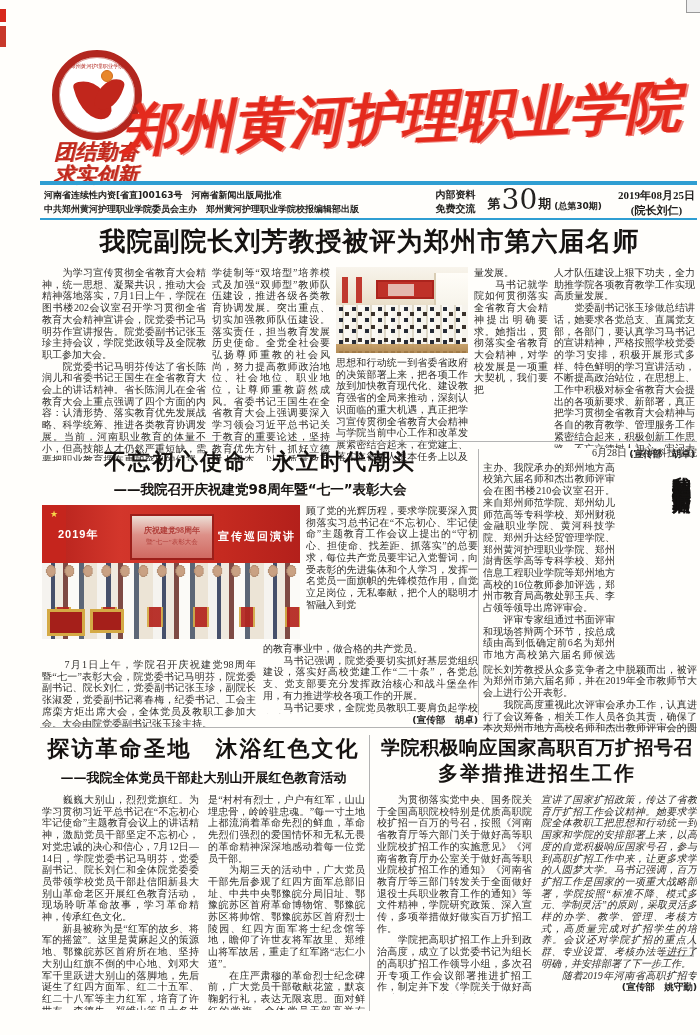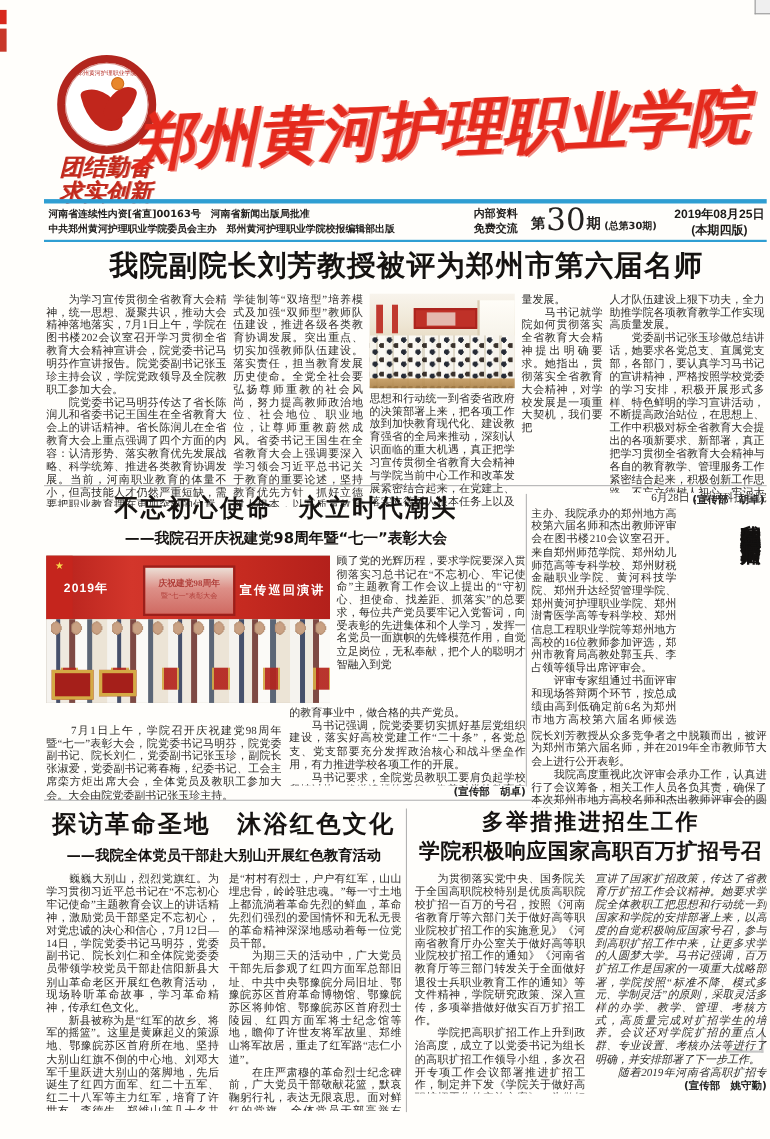--- a/index.html
+++ b/index.html
@@ -49,21 +49,21 @@
         display:flex;align-items:flex-start;padding:3px 2px 0 4px;
         font-family:"DejaVu Sans","Liberation Sans",sans-serif;}
   .reg{width:356px;font-size:9px;line-height:14px;font-weight:700;color:#242220;}
   .note{margin-left:auto;font-size:10px;font-weight:700;line-height:14px;color:#242220;}
   .issue{margin-left:12px;display:flex;align-items:flex-end;padding-bottom:3px;color:#242220;}
   .issue .pre,.issue .suf{font-size:13px;font-weight:700;line-height:16px;}
   .issue .num{font-size:28px;line-height:24px;font-weight:400;margin:0 1px;
         font-family:"DejaVu Serif","Liberation Serif",serif;}
   .issue .tot{font-size:9px;font-weight:700;margin-left:3px;line-height:12px;}
   .date{margin-left:16px;text-align:center;font-size:11px;font-weight:700;line-height:15px;
-        font-family:Liberation Sans, sans-serif;color:#1c1a18;}
+        font-family:Liberation Serif, serif;color:#1c1a18;}
 
   
   .article1{left:42px;top:224px;width:655px;}
   .a1-headline{font-size:26px;letter-spacing:1px;margin-bottom:8px;}
   .a1-cols{display:flex;gap:6px;height:194px;}
   .a1-c1{width:164px;} .a1-c2{width:118px;} .a1-mid{width:132px;}
   .a1-c4{width:74px;}  .a1-c5{width:141px;display:flex;flex-direction:column;}
   .a1-c5 .col{flex:1;}
   .photo1{position:relative;width:132px;height:86px;overflow:hidden;margin-bottom:4px;
         background:linear-gradient(180deg,#f8f4ec 0,#efe7d6 30%,#e3d5bb 60%,#d6c5a5 100%);}
@@ -183,21 +183,21 @@
       <div>免费交流</div>
     </div>
     <div class="issue">
       <span class="pre">第</span>
       <span class="num">30</span>
       <span class="suf">期</span>
       <span class="tot">(总第30期)</span>
     </div>
     <div class="date">
       <div>2019年08月25日</div>
-      <div>(本期四版)</div>
+      <div>(院长刘仁)</div>
     </div>
   </div>
 
   <div class="abs article1">
     <h1 class="hl a1-headline">我院副院长刘芳教授被评为郑州市第六届名师</h1>
     <div class="a1-cols">
       <div class="col a1-c1">　　为学习宣传贯彻全省教育大会精神，统一思想、凝聚共识，推动大会精神落地落实，7月1日上午，学院在图书楼202会议室召开学习贯彻全省教育大会精神宣讲会，院党委书记马明芬作宣讲报告。院党委副书记张玉珍主持会议，学院党政领导及全院教职工参加大会。
 　　院党委书记马明芬传达了省长陈润儿和省委书记王国生在全省教育大会上的讲话精神。省长陈润儿在全省教育大会上重点强调了四个方面的内容：认清形势、落实教育优先发展战略、科学统筹、推进各类教育协调发展。当前，河南职业教育的体量不小，但高技能人才仍然严重短缺，需要把职业教育摆在更加突出的位置，要大力开展“订单式”、</div>
       <div class="col a1-c2">学徒制等“双培型”培养模式及加强“双师型”教师队伍建设，推进各级各类教育协调发展。突出重点、切实加强教师队伍建设。落实责任，担当教育发展历史使命。全党全社会要弘扬尊师重教的社会风尚，努力提高教师政治地位、社会地位、职业地位，让尊师重教蔚然成风。省委书记王国生在全省教育大会上强调要深入学习领会习近平总书记关于教育的重要论述，坚持教育优先方针，抓好立德树人根本，以高质量教育支撑高质</div>
       <div class="a1-mid">
@@ -278,22 +278,22 @@
       <div class="col">　　巍巍大别山，烈烈党旗红。为学习贯彻习近平总书记在“不忘初心　牢记使命”主题教育会议上的讲话精神，激励党员干部坚定不忘初心，对党忠诚的决心和信心，7月12日—14日，学院党委书记马明芬，党委副书记、院长刘仁和全体院党委委员带领学校党员干部赴信阳新县大别山革命老区开展红色教育活动，现场聆听革命故事，学习革命精神，传承红色文化。
 　　新县被称为是“红军的故乡、将军的摇篮”。这里是黄麻起义的策源地、鄂豫皖苏区首府所在地、坚持大别山红旗不倒的中心地、刘邓大军千里跃进大别山的落脚地，先后诞生了红四方面军、红二十五军、红二十八军等主力红军，培育了许世友、李德生、郑维山等几十名共和国将军，为革命事业牺牲了数万名优秀儿女。当年新县总人口只有10万人，参加红军牺牲的烈士就有5.5万人，</div>
       <div class="col"><span>是“村村有烈士，户户有红军，山山埋忠骨，岭岭驻忠魂。”每一寸土地上都流淌着革命先烈的鲜血，革命先烈们强烈的爱国情怀和无私无畏的革命精神深深地感动着每一位党员干部。
 　　为期三天的活动中，广大党员干部先后参观了红四方面军总部旧址、中共中央鄂豫皖分局旧址、鄂豫皖苏区首府革命博物馆、鄂豫皖苏区将帅馆、鄂豫皖苏区首府烈士陵园、红四方面军将士纪念馆等地，瞻仰了许世友将军故里、郑维山将军故居，重走了红军路“志仁小道”。
 　　在庄严肃穆的革命烈士纪念碑前，广大党员干部敬献花篮，默哀鞠躬行礼，表达无限哀思。面对鲜红的党旗，全体党员干部高举右拳，重温入党誓词，向党作出庄严的承诺，表达了为党的事业、为实现共产主义奋斗终生的决心。
 　　党员干部来到许世友 </span></div>
     </div>
   </div>
 
   <div class="abs article5">
+    <div class="hl a5-h1">学院积极响应国家高职百万扩招号召</div>
     <div class="hl a5-h2">多举措推进招生工作</div>
-    <div class="hl a5-h1">学院积极响应国家高职百万扩招号召</div>
     <div class="a5-cols">
       <div class="col a5-c1">　　为贯彻落实党中央、国务院关于全国高职院校特别是优质高职院校扩招一百万的号召，按照《河南省教育厅等六部门关于做好高等职业院校扩招工作的实施意见》《河南省教育厅办公室关于做好高等职业院校扩招工作的通知》《河南省教育厅等三部门转发关于全面做好退役士兵职业教育工作的通知》等文件精神，学院研究政策、深入宣传，多项举措做好做实百万扩招工作。
 　　学院把高职扩招工作上升到政治高度，成立了以党委书记为组长的高职扩招工作领导小组，多次召开专项工作会议部署推进扩招工作，制定并下发《学院关于做好高职扩招工作的实施方案》，为做好招生工作提供有力措施。
 　　8月21日上午，学院召开全体教职工会议，党委书记马明芬在会上</div>
       <div class="a5-c2">
         <div class="col">宣讲了国家扩招政策，传达了省教育厅扩招工作会议精神。她要求学院全体教职工把思想和行动统一到国家和学院的安排部署上来，以高度的自觉积极响应国家号召，参与到高职扩招工作中来，让更多求学的人圆梦大学。马书记强调，百万扩招工作是国家的一项重大战略部署，学院按照“标准不降、模式多元、学制灵活”的原则，采取灵活多样的办学、教学、管理、考核方式，高质量完成对扩招学生的培养。会议还对学院扩招的重点人群、专业设置、考核办法等进行了明确，并安排部署了下一步工作。
 　　随着2019年河南省高职扩招专项第二次报名工作的开始，学院各部门协力联动，为落实百万扩招专项工作积极努力着。</div>
         <div class="byl">(宣传部　姚守勤)</div>
       </div>
     </div>

